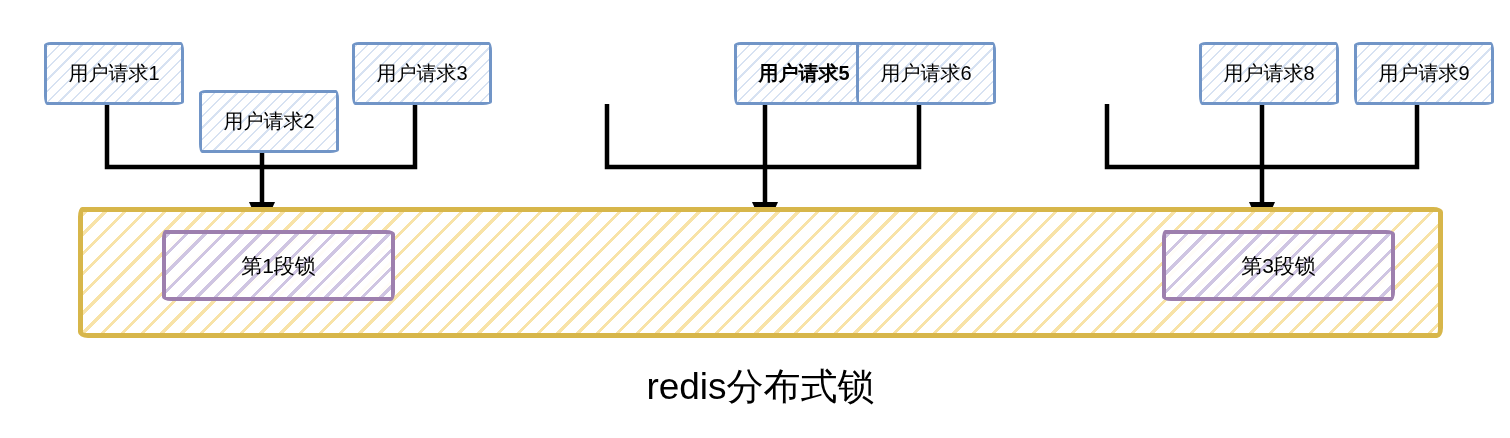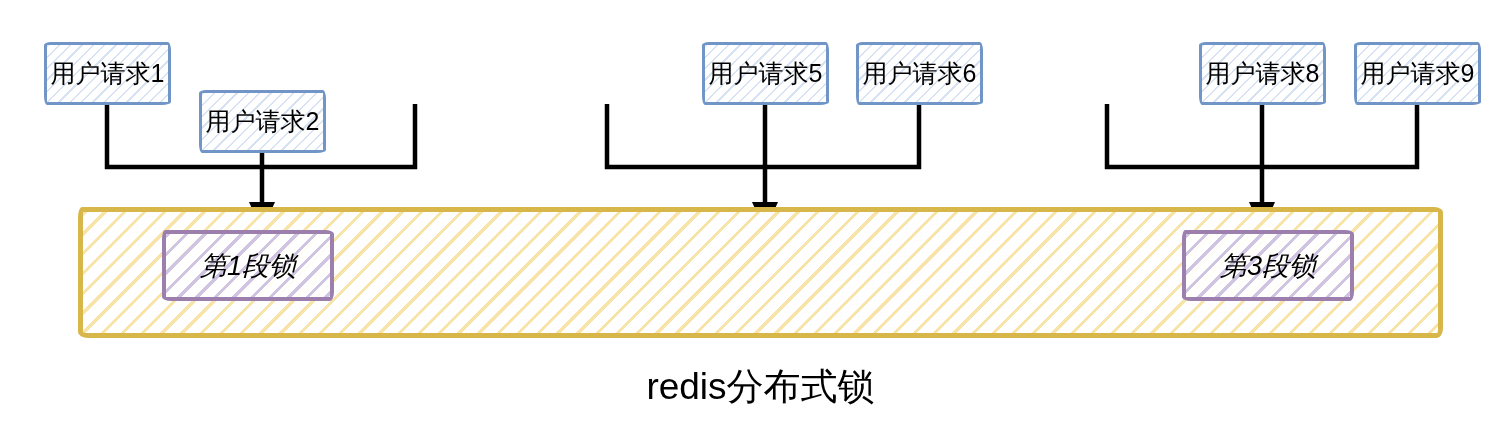--- a/index.html
+++ b/index.html
@@ -25,71 +25,70 @@
     overflow:hidden;
   }
   .connector-layer {
     position:absolute;
     left:0; top:0;
     width:1510px; height:438px;
   }
   .req-box {
     position:absolute;
     top:42px;
-    width:127px;
+    width:140px;
     height:63px;
     background-color:#ffffff;
     background-image:repeating-linear-gradient(135deg,
       var(--request-hatch) 0px, var(--request-hatch) 1.6px,
       transparent 1.6px, transparent 8px);
     border:3px solid var(--request-border);
     border-radius:7px 3px 9px 3px / 3px 9px 3px 9px;
     display:flex;
     align-items:center;
     justify-content:center;
-    font-size:25px;
+    font-size:20px;
     color:var(--text);
     z-index:2;
   }
   .big-container {
     position:absolute;
     left:78px;
     top:207px;
     width:1365px;
     height:131px;
     background-color:#ffffff;
     background-image:repeating-linear-gradient(135deg,
       var(--container-hatch) 0px, var(--container-hatch) 3px,
       transparent 3px, transparent 14px);
     border:5px solid var(--container-border);
     border-radius:4px 10px 6px 10px / 10px 5px 10px 6px;
     z-index:1;
   }
   .lock-box {
     position:absolute;
     top:230px;
-    width:172px;
+    width:233px;
     height:71px;
     background-color:rgba(255,255,255,0.92);
     background-image:repeating-linear-gradient(135deg,
       var(--lock-hatch) 0px, var(--lock-hatch) 3.2px,
       transparent 3.2px, transparent 13px);
     border:4px solid var(--lock-border);
     border-radius:3px 9px 4px 9px / 9px 4px 9px 4px;
     display:flex;
     align-items:center;
     justify-content:center;
-    font-size:27px;
+    font-size:21px;
     color:var(--text);
     z-index:3;
-    font-style:italic;
   }
   .lock-1 { left:162px; }
   .lock-2 { left:665px; }
-  .lock-3 { left:1162px;margin-left:20px; }
+  .lock-3 { left:1162px; }
   .caption {
     position:absolute;
     left:78px;
     top:362px;
     width:1365px;
     text-align:center;
     font-size:37px;
     color:var(--text);
     z-index:2;
   }
@@ -109,22 +108,23 @@
     <path d="M765 104 V206" fill="none" stroke="#000" stroke-width="4.5"></path>
     <polygon points="765,231 752,202 778,202" fill="#000"></polygon>
 
     <path d="M1107 104 V167 H1417 V104" fill="none" stroke="#000" stroke-width="4.5"></path>
     <path d="M1262 104 V206" fill="none" stroke="#000" stroke-width="4.5"></path>
     <polygon points="1262,231 1249,202 1275,202" fill="#000"></polygon>
   </svg>
 
   <div class="req-box" style="left:44px;">用户请求1</div>
   <div class="req-box" style="left:199px;margin-top:48px;">用户请求2</div>
+  <div class="req-box" style="left:352px;">用户请求3</div>
 
-  <div class="req-box" style="left:702px;">用户请求5</div>
+  <div class="req-box" style="left:734px;font-weight:bold;">用户请求5</div>
   <div class="req-box" style="left:856px;text-align:right;">用户请求6</div>
 
   <div class="req-box" style="left:1199px;">用户请求8</div>
   <div class="req-box" style="left:1354px;">用户请求9</div>
 
   <div class="big-container"></div>
 
   <div class="lock-box lock-1">第1段锁</div>
   <div class="lock-box lock-3">第3段锁</div>
 

